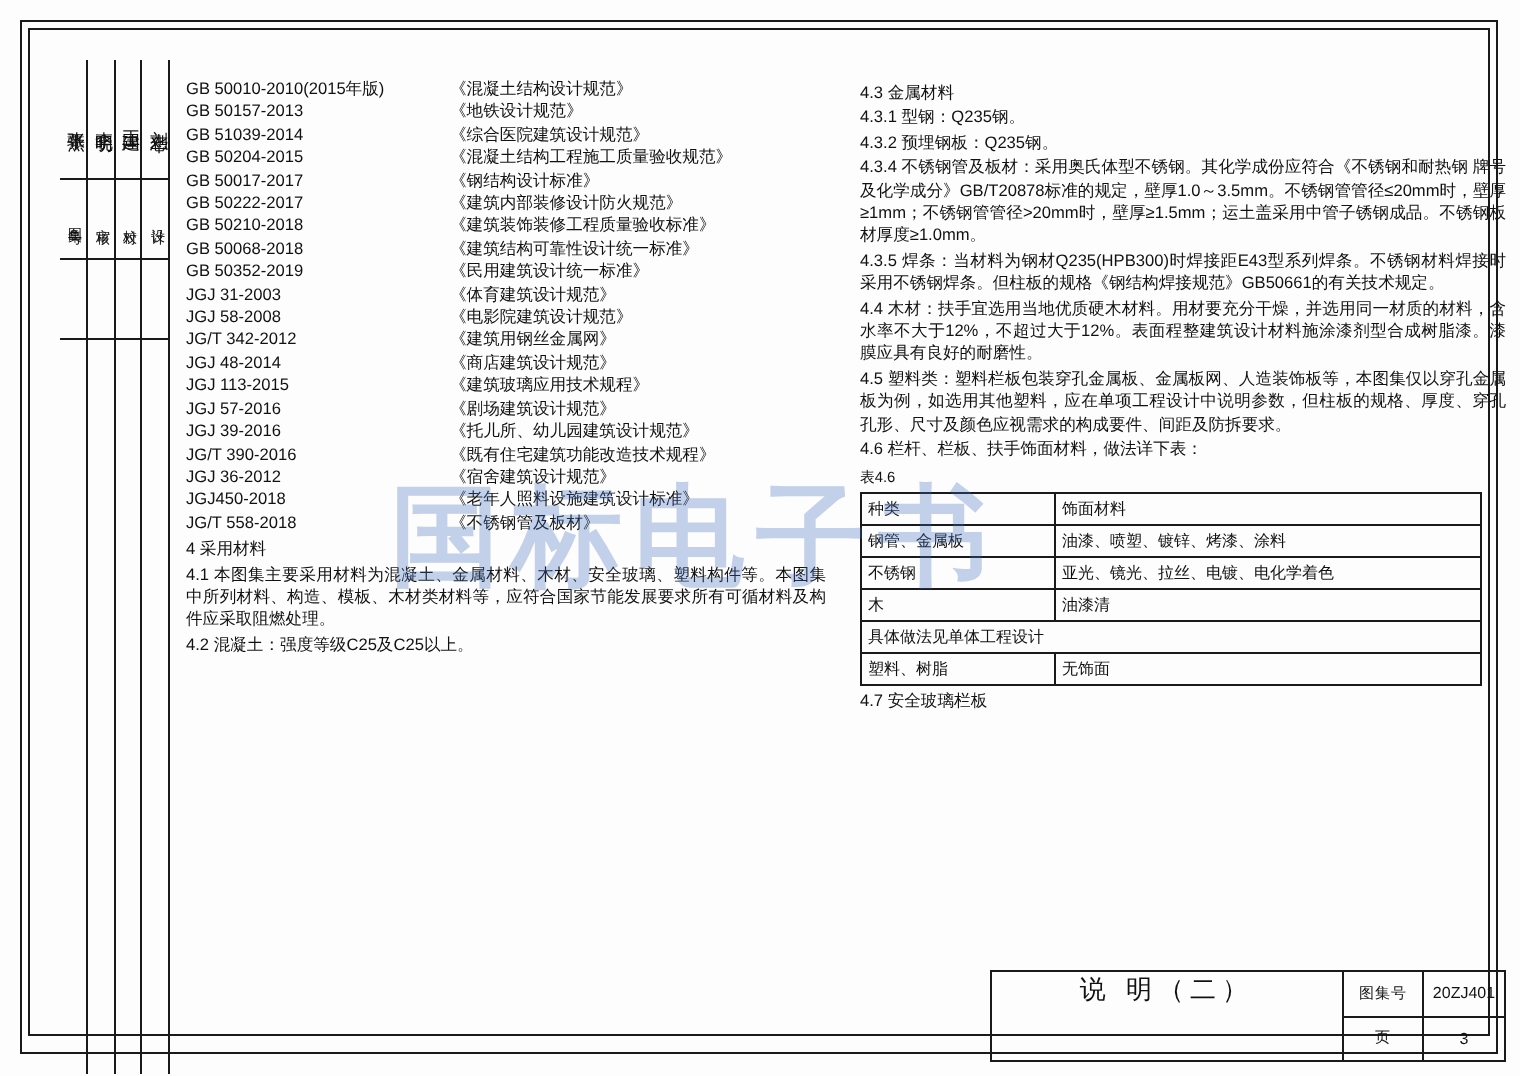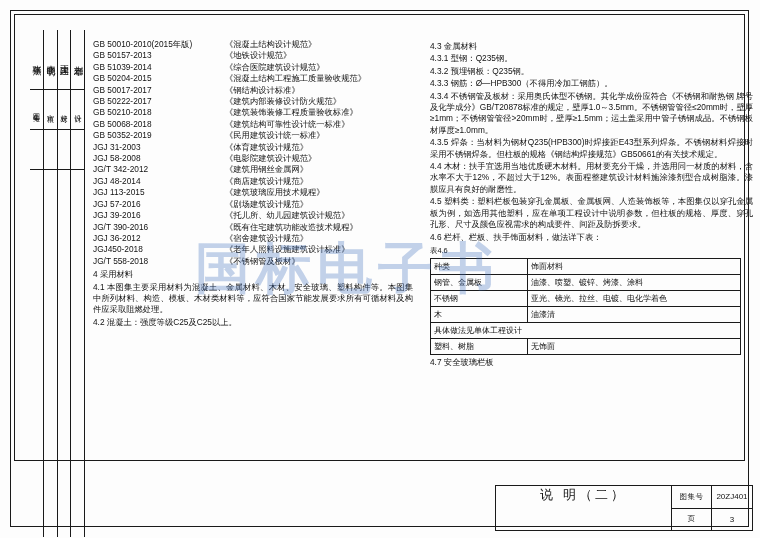--- a/index.html
+++ b/index.html
@@ -14,21 +14,21 @@
     position:absolute;left:0;top:0;width:760px;height:538px;
     background:#fdfdfd;
   }
   
   .frame{
     position:absolute;left:10px;top:10px;width:739px;height:517px;
     border:1px solid #1a1a1a;
     box-sizing:border-box;
   }
   .frame-inner{
-    position:absolute;left:14px;top:14px;width:731px;height:447px;
+    position:absolute;left:14px;top:14px;width:731px;height:504px;
     border:1px solid #1a1a1a;
     box-sizing:border-box;
   }
   
   .stamp{
     position:absolute;left:15px;top:15px;width:55px;height:507px;
     border-right:1px solid #1a1a1a;
     box-sizing:border-box;
   }
   .stamp-col{
@@ -275,21 +275,20 @@
 
         <div class="sec">4 采用材料</div>
         <div class="para">4.1 本图集主要采用材料为混凝土、金属材料、木材、安全玻璃、塑料构件等。本图集中所列材料、构造、模板、木材类材料等，应符合国家节能发展要求所有可循材料及构件应采取阻燃处理。</div>
         <div class="para">4.2 混凝土：强度等级C25及C25以上。</div>
       </div>
 
       <div class="col col-right">
         <div class="sec">4.3 金属材料</div>
         <div class="para">4.3.1 型钢：Q235钢。</div>
         <div class="para">4.3.2 预埋钢板：Q235钢。</div>
-        <div class="para">4.3.3 钢筋：Ø—HPB300（不得用冷加工钢筋）。</div>
         <div class="para">4.3.4 不锈钢管及板材：采用奥氏体型不锈钢。其化学成份应符合《不锈钢和耐热钢 牌号及化学成分》GB/T20878标准的规定，壁厚1.0～3.5mm。不锈钢管管径≤20mm时，壁厚≥1mm；不锈钢管管径&gt;20mm时，壁厚≥1.5mm；运土盖采用中管子锈钢成品。不锈钢板材厚度≥1.0mm。</div>
         <div class="para">4.3.5 焊条：当材料为钢材Q235(HPB300)时焊接距E43型系列焊条。不锈钢材料焊接时采用不锈钢焊条。但柱板的规格《钢结构焊接规范》GB50661的有关技术规定。</div>
         <div class="para">4.4 木材：扶手宜选用当地优质硬木材料。用材要充分干燥，并选用同一材质的材料，含水率不大于12%，不超过大于12%。表面程整建筑设计材料施涂漆剂型合成树脂漆。漆膜应具有良好的耐磨性。</div>
         <div class="para">4.5 塑料类：塑料栏板包装穿孔金属板、金属板网、人造装饰板等，本图集仅以穿孔金属板为例，如选用其他塑料，应在单项工程设计中说明参数，但柱板的规格、厚度、穿孔孔形、尺寸及颜色应视需求的构成要件、间距及防拆要求。</div>
         <div class="para">4.6 栏杆、栏板、扶手饰面材料，做法详下表：</div>
         <div class="sec tiny">表4.6</div>
 
         <table class="mat">
           <tbody>
               <tr>

